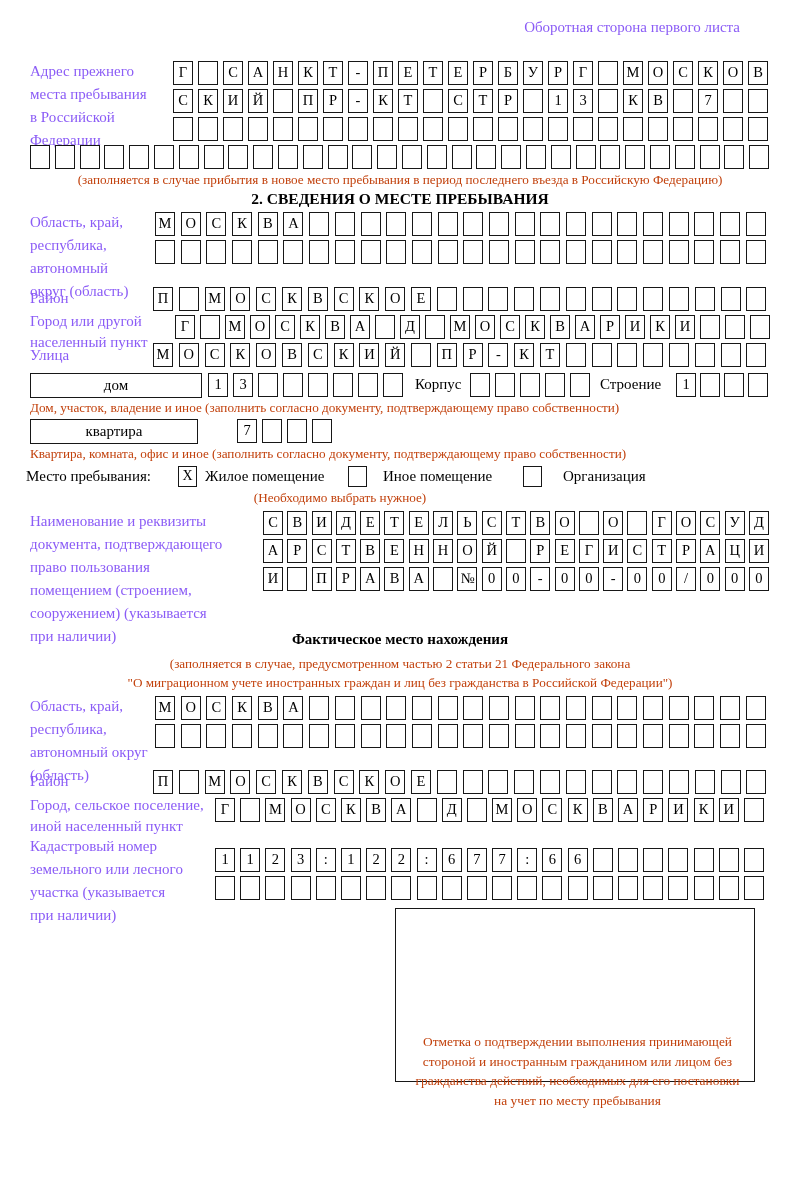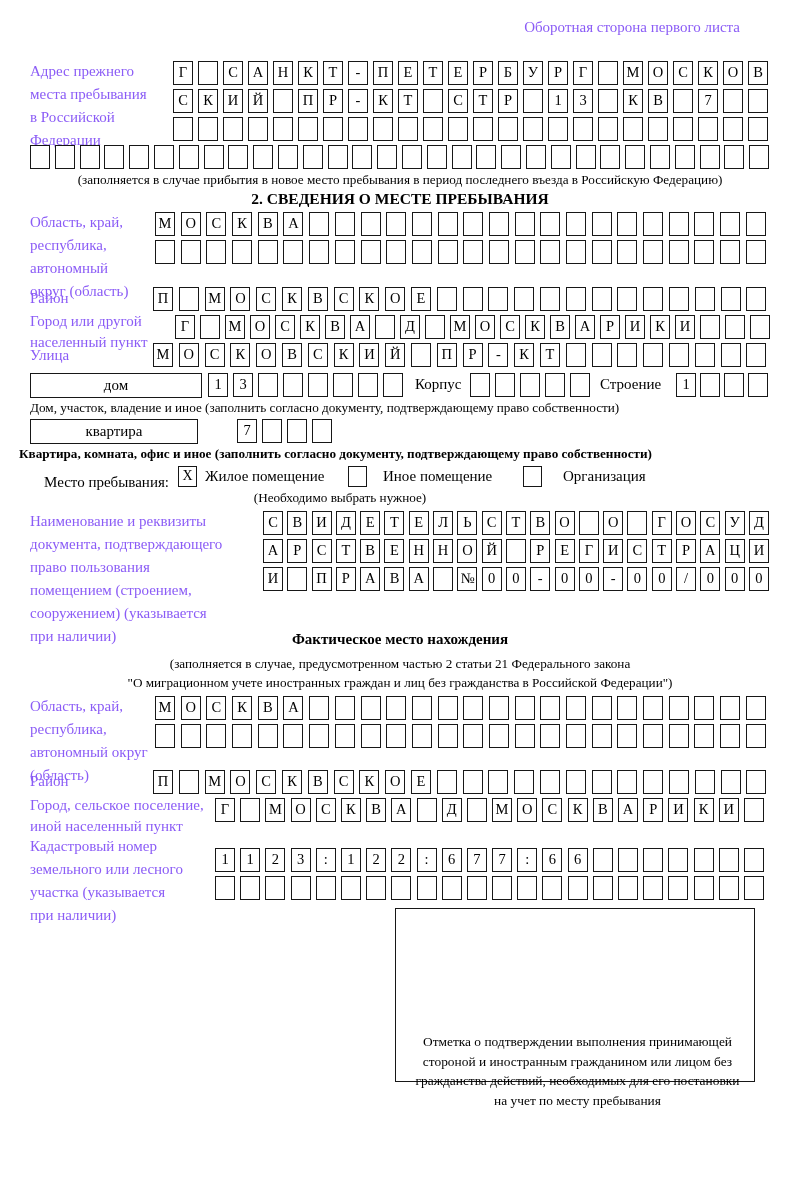--- a/index.html
+++ b/index.html
@@ -3,21 +3,21 @@
 <meta charset="utf-8">
 <style>
   html,body{margin:0;padding:0;}
   body{
     width:800px;height:1180px;position:relative;background:#ffffff;color:#000;
     font-family:"Liberation Serif", serif;overflow:hidden;
   }
   .abs{position:absolute;}
   .lbl{font-size:15px;line-height:23px;color:#8b5cf6;}
   .lbl div{white-space:nowrap;}
-  .note{font-size:13.2px;color:#000000;}
+  .note{font-size:13.2px;color:#c2410c;}
   .center{text-align:center;}
   .bold{font-weight:bold;}
   .cellrow{position:absolute;display:flex;}
   .cell{
     flex:0 0 20px;width:20px;height:24px;box-sizing:border-box;
     border:1.7px solid #171717;background:#fff;
     font-size:14.5px;line-height:20px;text-align:center;
     font-family:"Liberation Serif", serif;
   }
   .wbox{
@@ -333,23 +333,23 @@
   </div>
 <div class="abs note" style="left:30px;top:400px;width:740px;">Дом, участок, владение и иное (заполнить согласно документу, подтверждающему право собственности)</div>
 
 <div class="wbox" style="left:30px;top:419px;width:168px;">квартира</div>
 <div class="cellrow" style="left:237px;top:419px;gap:5px;">
     <span class="cell">7</span>
     <span class="cell"></span>
     <span class="cell"></span>
     <span class="cell"></span>
   </div>
-<div class="abs note" style="left:19px;top:446px;width:740px;font-weight:bold;">Квартира, комната, офис и иное (заполнить согласно документу, подтверждающему право собственности)</div>
-
-<div class="abs inline-lbl" style="left:44px;top:468px;margin-top:6px;">Место пребывания:</div>
+<div class="abs note" style="left:30px;top:446px;width:740px;">Квартира, комната, офис и иное (заполнить согласно документу, подтверждающему право собственности)</div>
+
+<div class="abs inline-lbl" style="left:26px;top:468px;">Место пребывания:</div>
 <span class="abs chk" style="left:178px;top:466px;">X</span>
 <div class="abs inline-lbl" style="left:205px;top:468px;">Жилое помещение</div>
 <span class="abs chk" style="left:348px;top:466px;"></span>
 <div class="abs inline-lbl" style="left:383px;top:468px;">Иное помещение</div>
 <span class="abs chk" style="left:523px;top:466px;"></span>
 <div class="abs inline-lbl" style="left:563px;top:468px;">Организация</div>
 <div class="abs note center" style="left:180px;top:490px;width:320px;">(Необходимо выбрать нужное)</div>
 
 <div class="abs lbl" style="left:30px;top:510px;">
     <div>Наименование и реквизиты</div>

